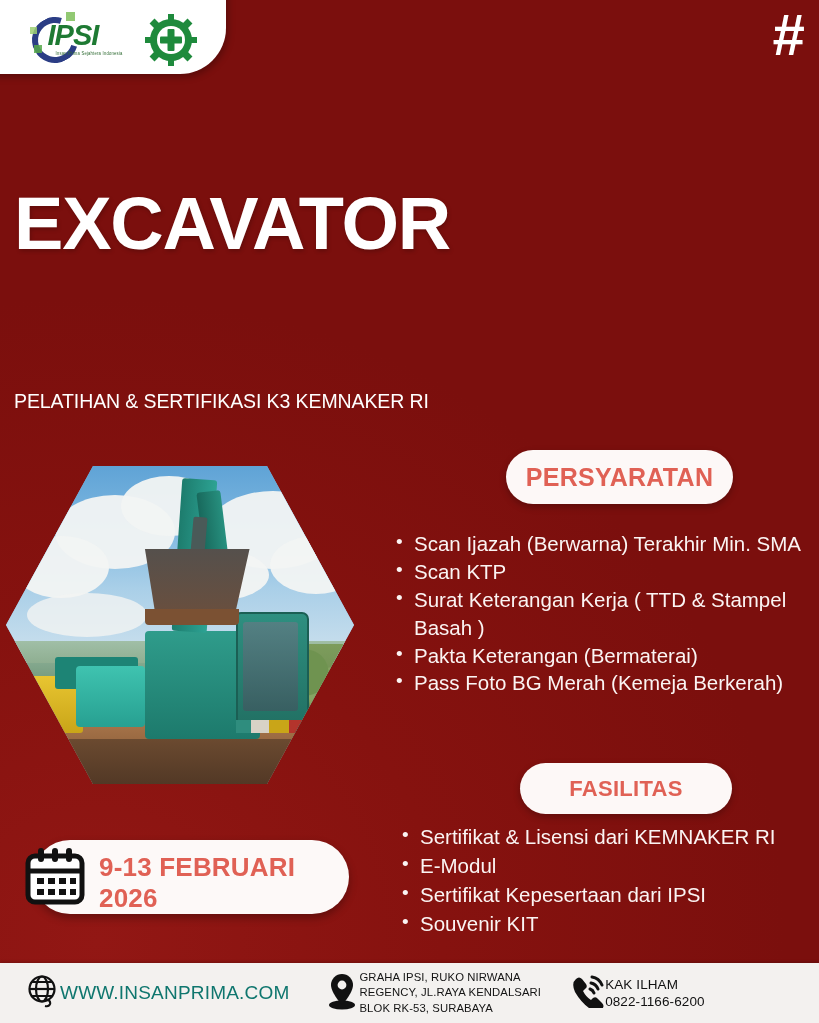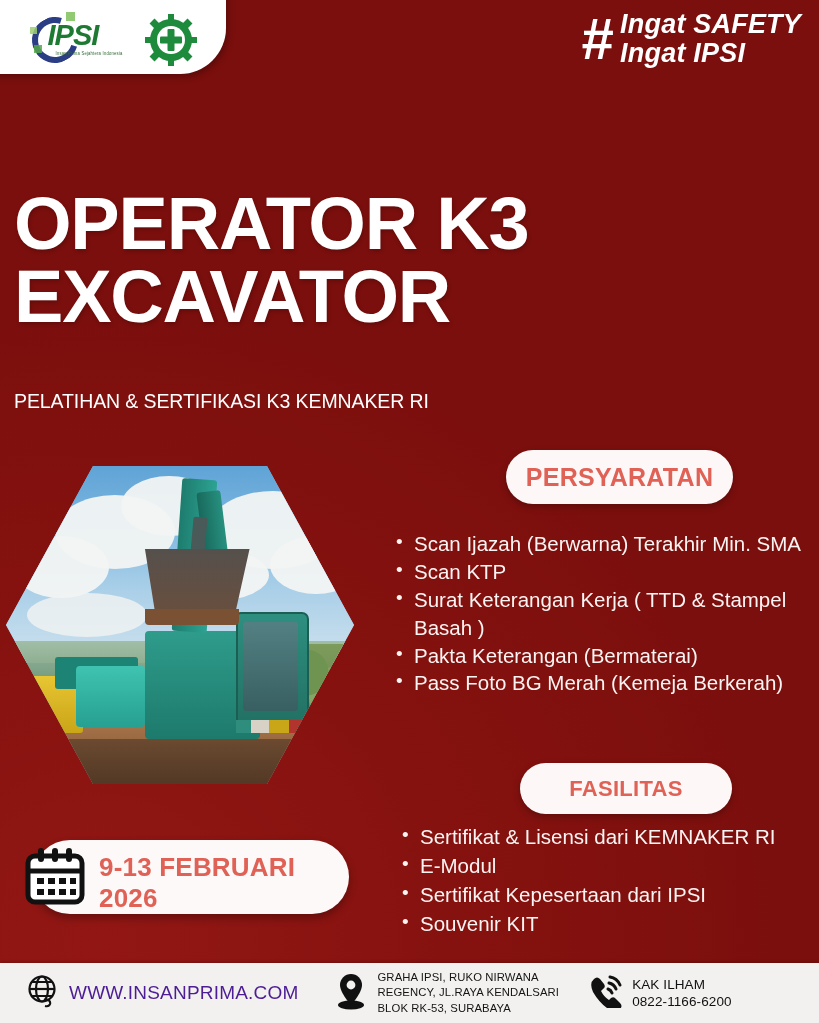--- a/index.html
+++ b/index.html
@@ -174,25 +174,25 @@
     position:absolute; left:24px; top:846px; width:62px; height:62px;
   }
 
   
   #footer {
     position:absolute; left:0; bottom:0; width:819px; height:60px;
     background:#f3f1ef;
     display:flex; align-items:center;
     box-shadow:0 -1px 3px rgba(0,0,0,.2);
   }
-  .f-item { display:flex; align-items:center; gap:9px; }
+  .f-item { display:flex; align-items:center; }
   #f-web  { margin-left:26px; }
   #f-addr { margin-left:36px; }
   #f-phone{ margin-left:28px; }
-  #web-text { font-size:19px; color:#4c1d95; letter-spacing:.2px; }
+  #web-text { font-size:19px; color:#0f766e; letter-spacing:.2px; }
   .addr-lines { font-size:11.3px; color:#141414; line-height:1.33; letter-spacing:.1px; }
   .phone-lines { font-size:13.5px; color:#111; line-height:1.28; letter-spacing:.1px; }
   .ic { flex:none; }
 </style>
 </head>
 <body>
 
 <div id="poster">
 
   <div id="logo-panel">
@@ -225,28 +225,23 @@
             <rect x="22.5" y="15" width="7" height="22" rx="1"></rect>
             <rect x="15" y="22.5" width="22" height="7" rx="1"></rect>
           </g>
         </svg>
       </div>
     </div>
   </div>
 
   <div id="hashtag">
     <div id="hash-glyph">#</div>
-    <div id="hash-lines">
-      <div>Ingat SAFETY</div>
-      <div>Ingat IPSI</div>
-    </div>
   </div>
 
   <div id="headline">
-    <div class="head-line">OPERATOR K3</div>
     <div class="head-line">EXCAVATOR</div>
   </div>
   <div id="subtitle">PELATIHAN &amp; SERTIFIKASI K3 KEMNAKER RI</div>
 
   <div id="hex">
     <div class="hx sky"></div>
     <div class="hx cloud c1"></div>
     <div class="hx cloud c2"></div>
     <div class="hx cloud c3"></div>
     <div class="hx cloud c4"></div>

